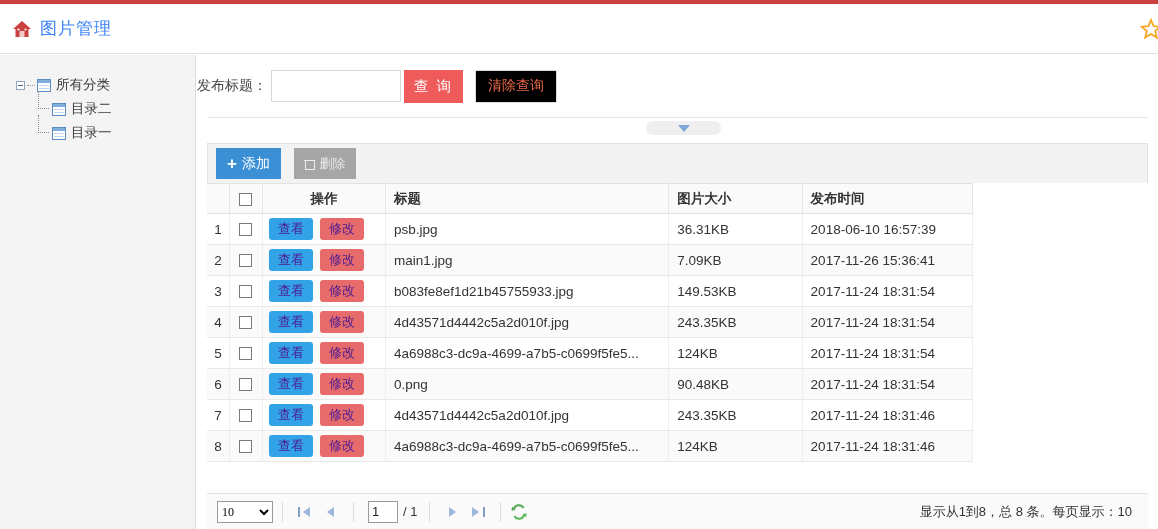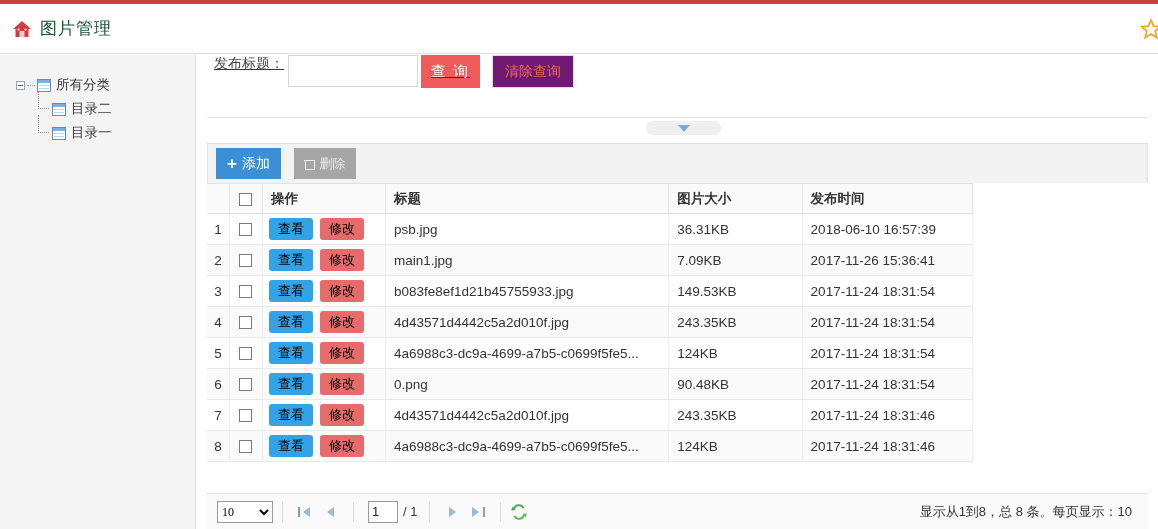--- a/index.html
+++ b/index.html
@@ -27,21 +27,21 @@
     width: 1158px; height: 50px;
     background: #fff;
     border-bottom: 1px solid #e0e0e0;
   }
   .home-icon {
     position: absolute; left: 11px; top: 14px;
     width: 22px; height: 22px;
   }
   .page-title {
     position: absolute; left: 40px; top: 13px;
-    font-size: 17px; color: #14532d;
+    font-size: 17px; color: #3b82f6;
     letter-spacing: 1px;
     white-space: nowrap;
   }
   .star-icon {
     position: absolute; right: -4px; top: 14px;
     width: 22px; height: 22px;
     overflow: hidden;
   }
 
   
@@ -124,23 +124,21 @@
     position: absolute; left: 197px; top: 55px;
     width: 961px; height: 474px;
     background: #fff;
     padding: 0;
   }
 
   
   .search-row {
     position: absolute; left: 0; top: 0;
     width: 961px; height: 62px;
-    display: flex; align-items: flex-start;
-    padding-left: 17px;
-    text-decoration: underline;
+    display: flex; align-items: center;
   }
   .search-label {
     font-size: 14px; color: #444;
     margin-right: 4px;
     white-space: nowrap;
   }
   .search-input {
     width: 130px; height: 32px;
     border: 1px solid #d6d6d6;
     background: #fff;
@@ -158,21 +156,21 @@
     border: none;
     font-size: 14.5px;
     letter-spacing: 2px;
     cursor: pointer;
     font-family: inherit;
     padding: 0 10px;
   }
   .btn-clear {
     margin-left: 12px;
     height: 33px; min-width: 82px;
-    background: #701a75;
+    background: #000000;
     color: #ef6a4a;
     border: 1px solid #dcdcdc;
     font-size: 14px;
     cursor: pointer;
     font-family: inherit;
     padding: 0 10px;
   }
 
   
   .collapse-strip {
@@ -261,21 +259,21 @@
     border-left: none; border-right: none;
     height: 30px;
     font-weight: bold;
     text-align: left;
     color: #333;
     padding: 0 8px;
     white-space: nowrap;
   }
   .grid-table thead th.c-idx { width: 22px; border-right: 1px solid #e6e6e6; padding: 0; }
   .grid-table thead th.c-chk { width: 32px; border-right: 1px solid #e6e6e6; text-align: center; padding: 0; }
-  .grid-table thead th.c-act { width: 120px; border-right: 1px solid #e6e6e6; }
+  .grid-table thead th.c-act { width: 120px; border-right: 1px solid #e6e6e6; text-align: center; }
   .grid-table thead th.c-title { width: 276px; border-right: 1px solid #e6e6e6; }
   .grid-table thead th.c-size { width: 130px; border-right: 1px solid #e6e6e6; }
   .grid-table thead th.c-time { width: 166px; border-right: 1px solid #e6e6e6; }
 
   .grid-table tbody td {
     height: 31px;
     border-bottom: 1px solid #e9e9e9;
     padding: 0 8px;
     white-space: nowrap;
     overflow: hidden;
@@ -302,21 +300,21 @@
     border: 1px solid #7a7a7a;
     background: #fff;
     vertical-align: middle;
     cursor: pointer;
   }
   .btn-view, .btn-edit {
     display: inline-block;
     height: 22px; line-height: 22px;
     padding: 0 9px;
     border: none;
-    color: #000000;
+    color: #4c1d95;
     font-size: 13px;
     border-radius: 3px;
     cursor: pointer;
     font-family: inherit;
     vertical-align: middle;
   }
   .btn-view { background: #33a3e8; }
   .btn-edit { background: #e86b6b; margin-left: 7px; }
 
   

